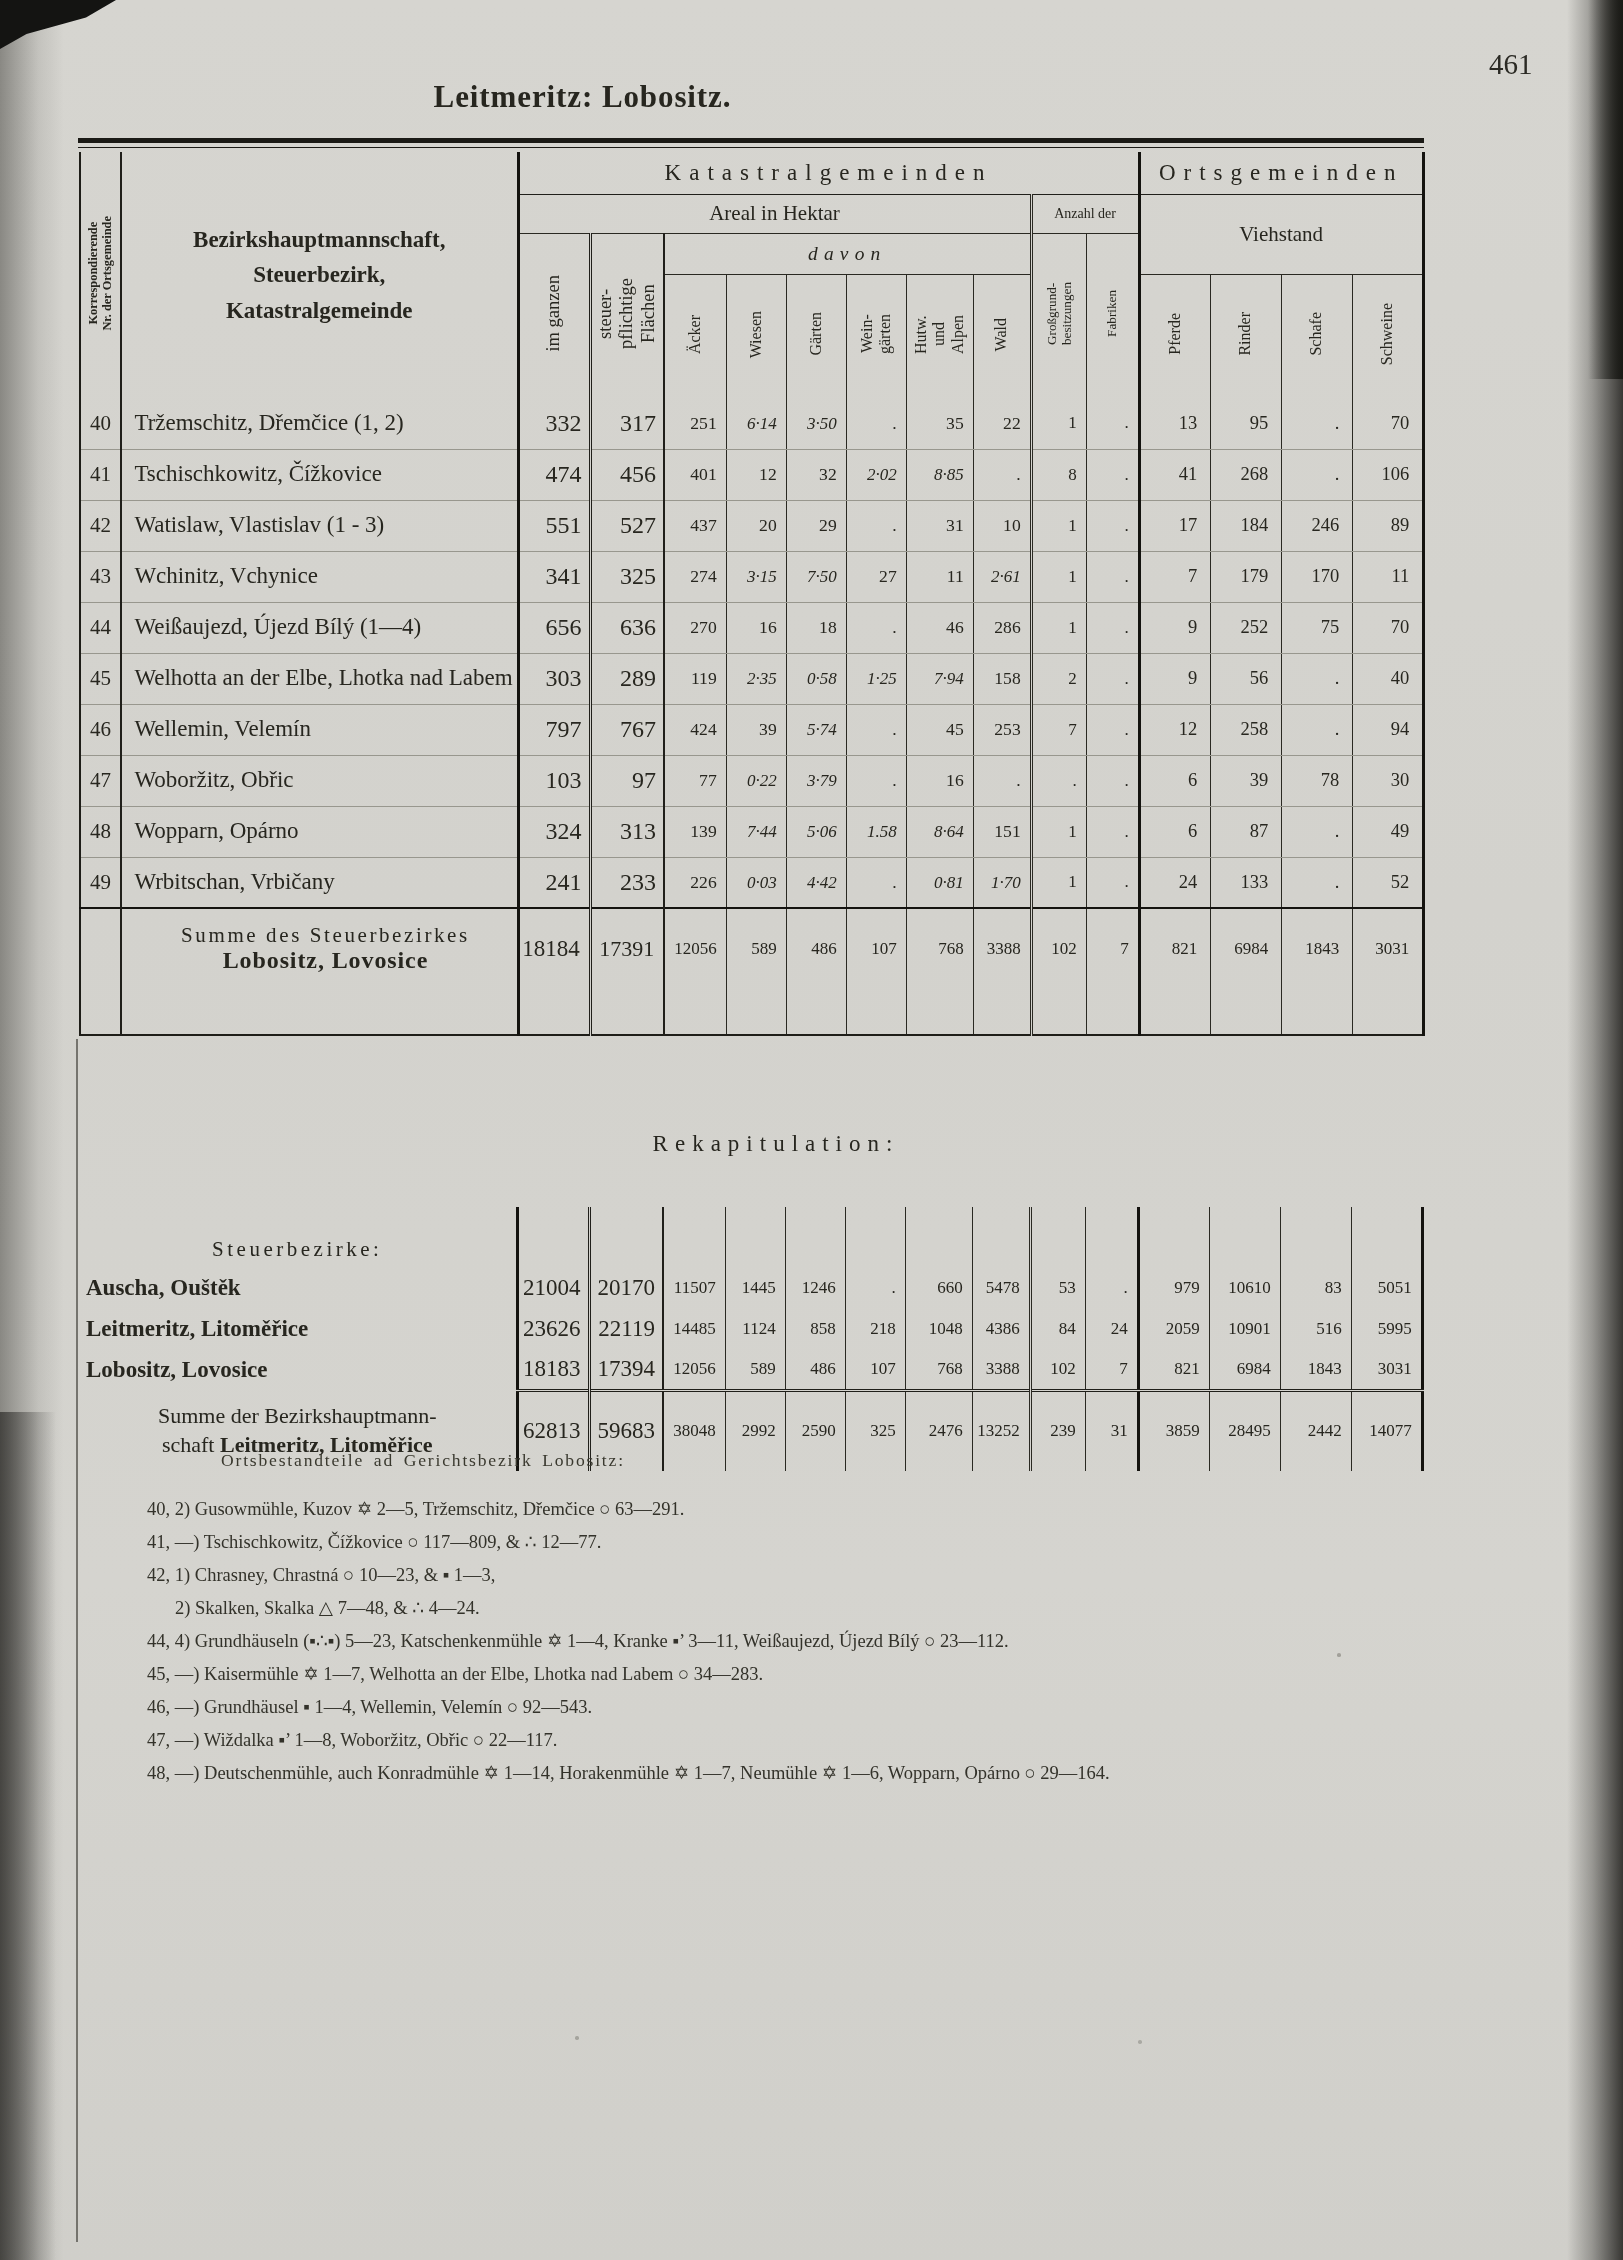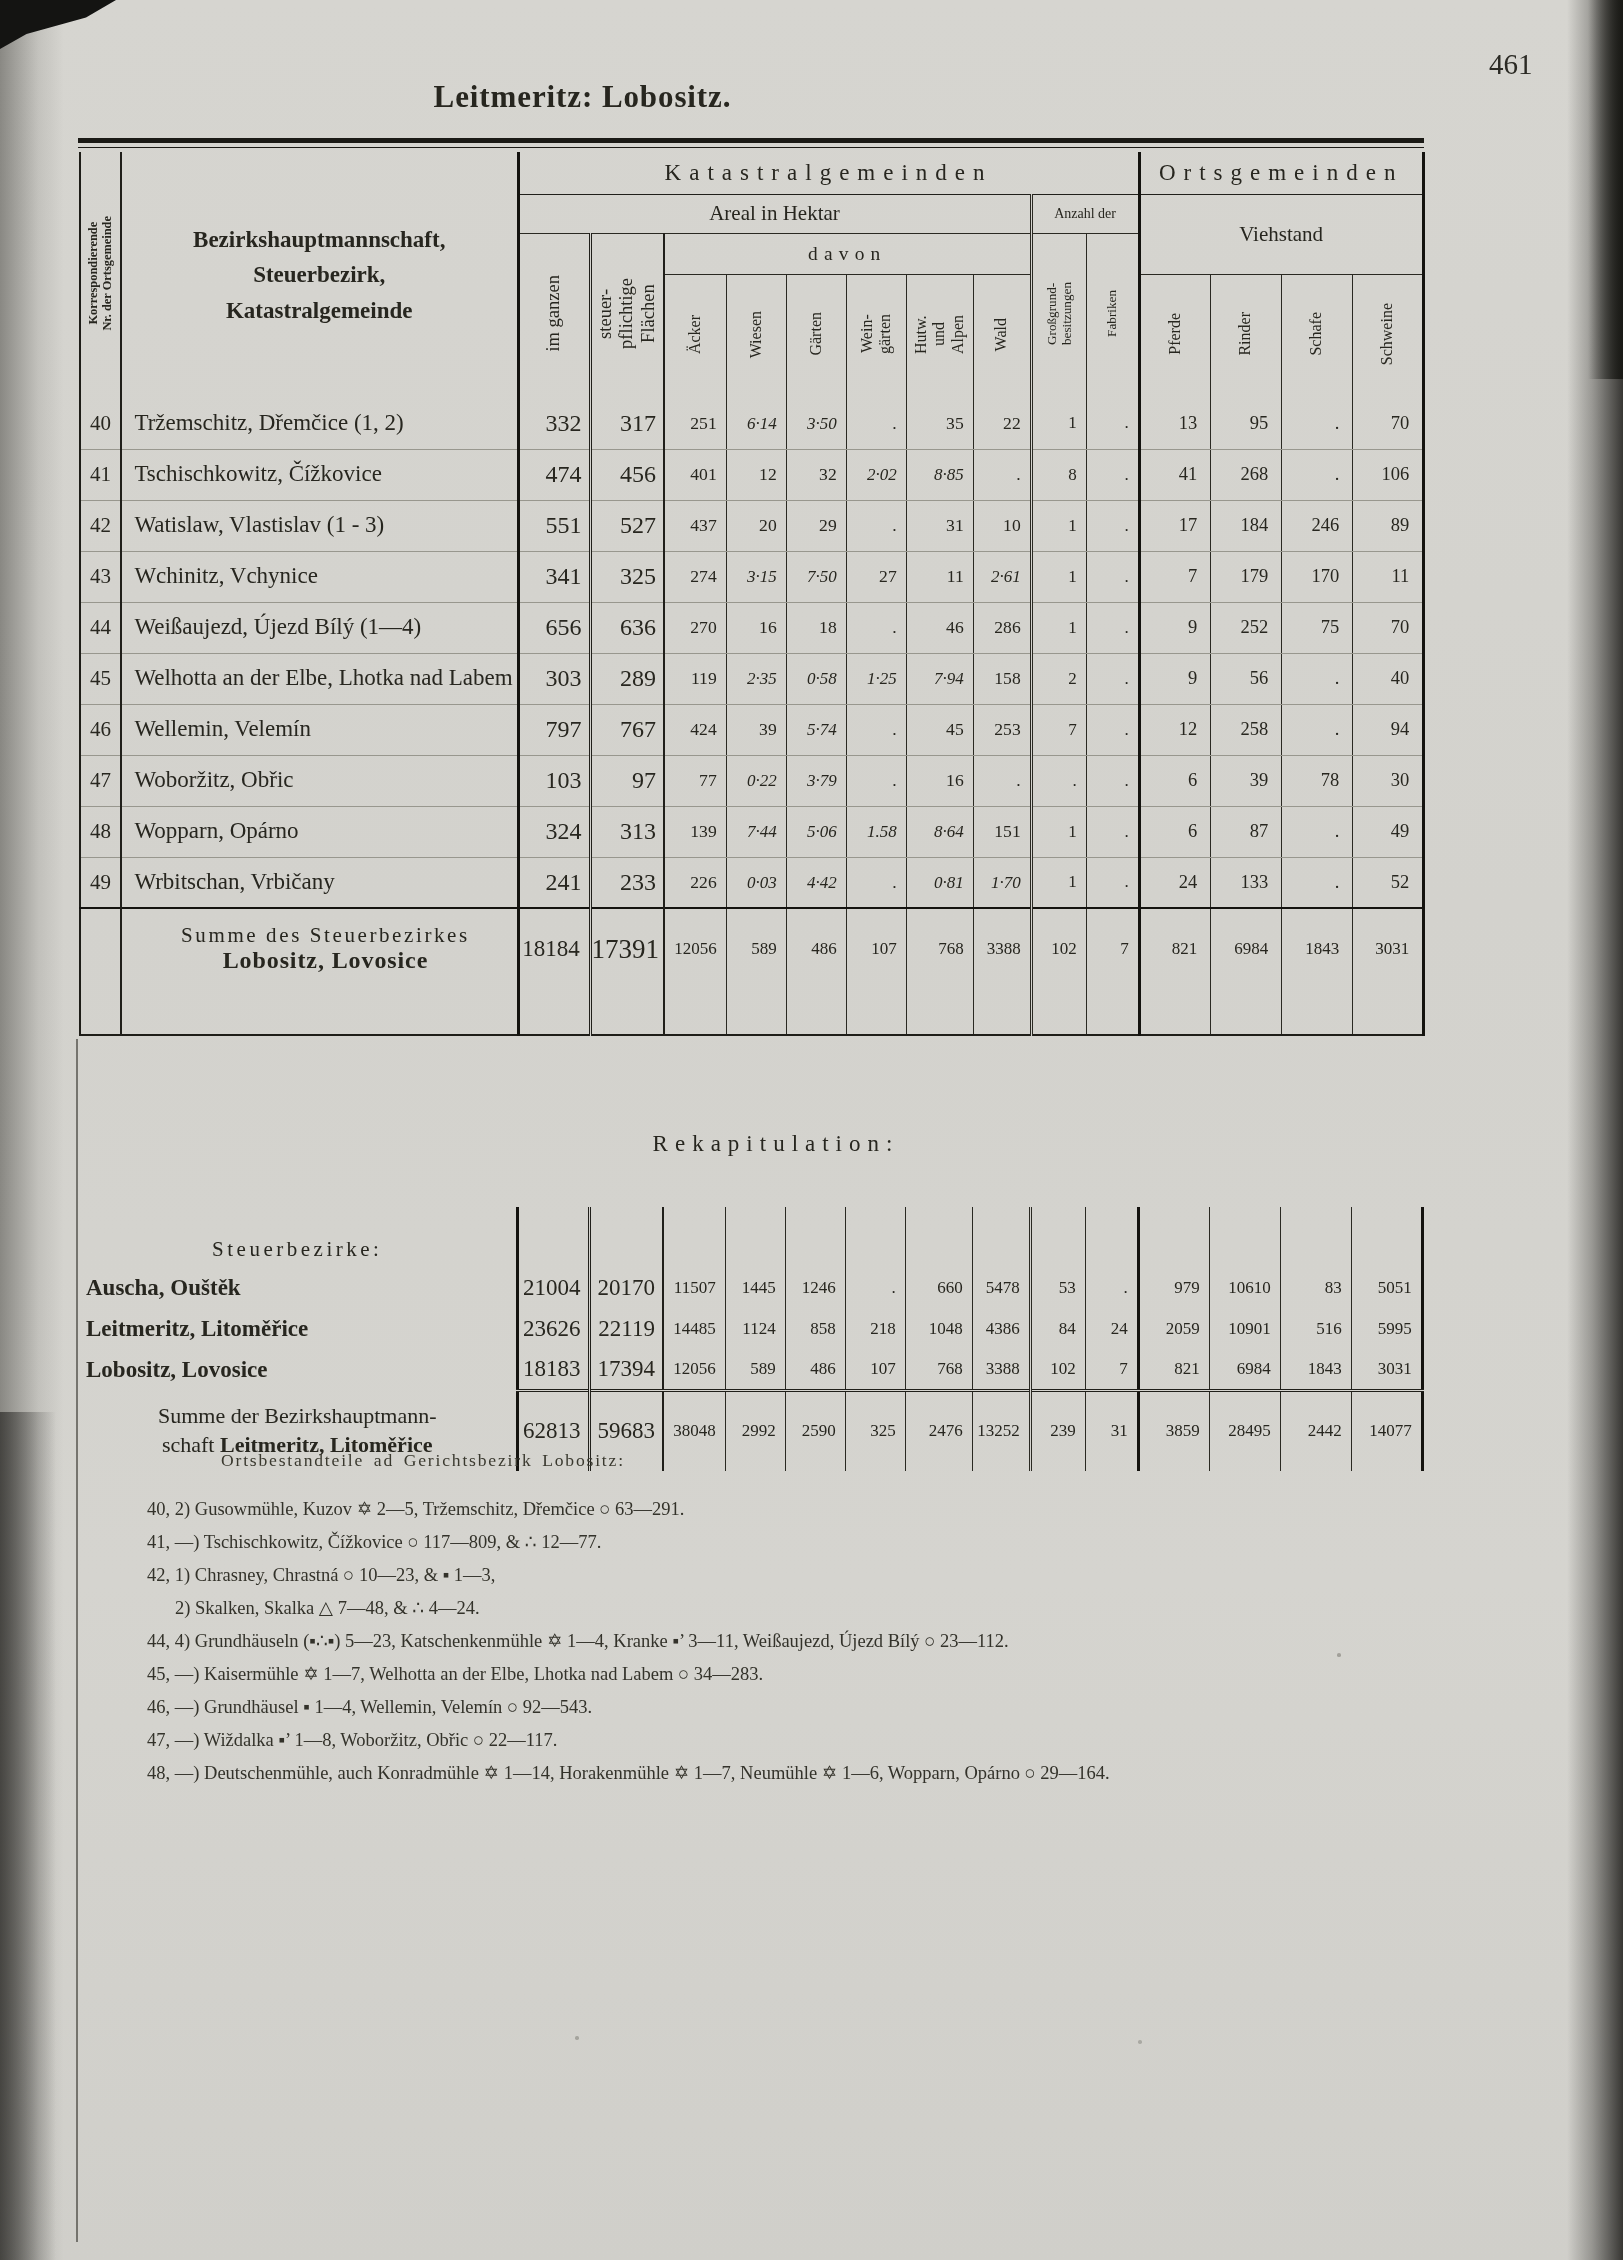--- a/index.html
+++ b/index.html
@@ -22,21 +22,21 @@
   #main-table{position:absolute;left:79px;top:152px;width:1341px;border-left:2.2px solid #1e1d18;border-right:3.1px solid #14130f;border-bottom:2.6px solid #1e1d18;}
   #rekap-table{position:absolute;left:79px;top:1207px;width:1341px;border-right:3.1px solid #14130f;}
   th,td{padding:0;margin:0;overflow:hidden;}
   .bl1{border-left:1.3px solid #2a2922;}
   .bl2{border-left:2.2px solid #201f1a;}
   .bl3{border-left:3.1px solid #14130f;}
   .bld{border-left:3.5px double #201f1a;}
   .bld2{border-left:3.5px double #2a2922;}
   .grp{border-bottom:1.8px solid #201f1a;font-size:23px;letter-spacing:8px;font-weight:normal;text-align:center;}
   .sub{border-bottom:1.3px solid #2a2922;font-weight:normal;text-align:center;font-size:21px;}
-  .sub.davon{letter-spacing:6.2px;font-size:19.4px;}
+  .sub.davon{letter-spacing:6.2px;font-size:19.4px;font-style:italic;}
   .sub.anzahl{font-size:14px;}
   .rotc{vertical-align:middle;text-align:center;font-weight:normal;}
   .rot{writing-mode:vertical-rl;transform:rotate(180deg);white-space:pre-line;margin:0 auto;line-height:1.15;display:inline-block;}
   .rot.big{font-size:18.5px;}
   .rot.mid{font-size:16px;}
   .rot.sm{font-size:13.2px;}
   .rot.tiny{font-size:12.4px;}
   .corner-cell{vertical-align:middle;text-align:center;}
   .namehead{vertical-align:middle;text-align:center;font-size:23px;font-weight:bold;line-height:1.55;}
   tr.h1{height:42px;}tr.h2{height:39px;}tr.h3{height:41px;}tr.h4{height:124px;}
@@ -337,21 +337,21 @@
           <td class="v vh bl1">.</td>
           <td class="v vh bl1">52</td>
         </tr>
         <tr class="summe">
           <td class="nr"></td>
           <td class="name bl2">
             <div class="sumlbl1">Summe des Steuerbezirkes</div>
             <div class="sumlbl2">Lobositz, Lovosice</div>
           </td>
           <td class="v  bl3 " style="font-size: 23px;">18184</td>
-          <td class="v  bld " style="font-size: 27px;">17391</td>
+          <td class="v  bld " style="font-size: 22px;">17391</td>
           <td class="v dv bl2 " style="font-size: 17px;">12056</td>
           <td class="v dv bl1 " style="font-size: 17px;">589</td>
           <td class="v dv bl1 " style="font-size: 17px;">486</td>
           <td class="v dv bl1 " style="font-size: 17px;">107</td>
           <td class="v dv bl1 " style="font-size: 17px;">768</td>
           <td class="v dv bl1 " style="font-size: 17px;">3388</td>
           <td class="v gf bld2 " style="font-size: 17px;">102</td>
           <td class="v gf bl1 " style="font-size: 17px;">7</td>
           <td class="v vh bl3 " style="font-size: 17px;">821</td>
           <td class="v vh bl1 " style="font-size: 17px;">6984</td>

